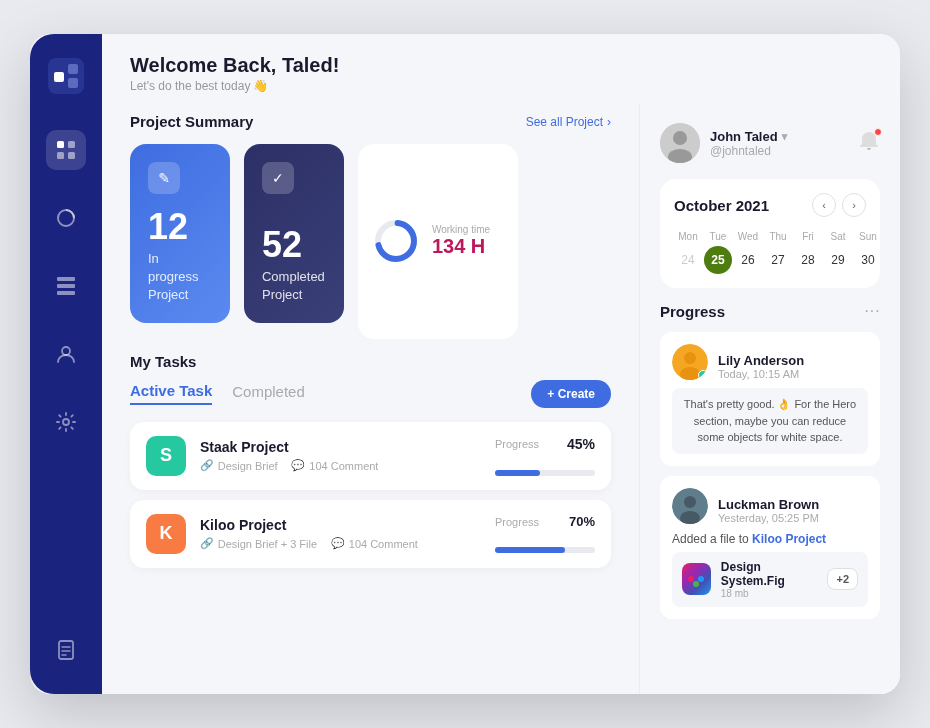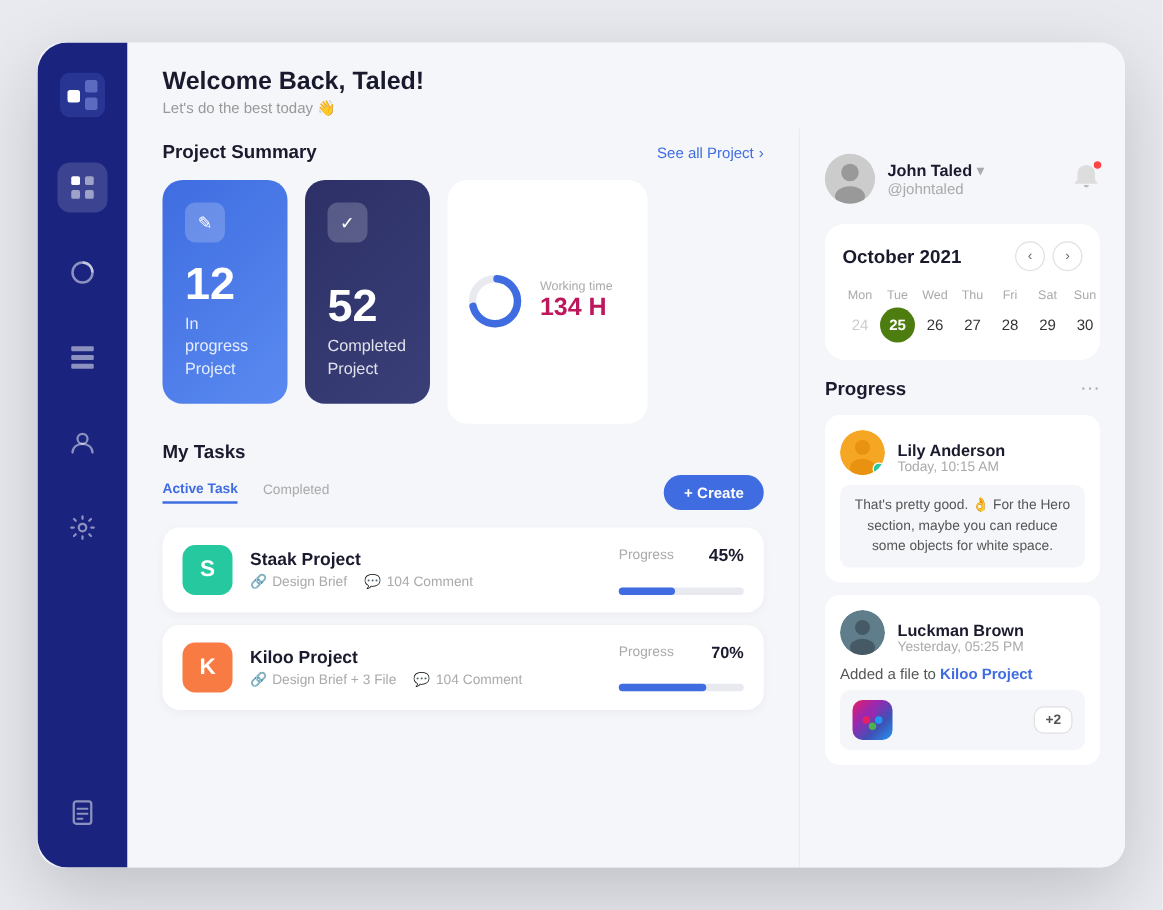--- a/index.html
+++ b/index.html
@@ -264,21 +264,21 @@
     .tasks-section {
       margin-top: 4px;
     }
     .tasks-tabs {
       display: flex;
       gap: 20px;
       margin-bottom: 14px;
       align-items: center;
     }
     .tab {
-      font-size: 11px;
+      font-size: 15px;
       color: #aaa;
       cursor: pointer;
       padding-bottom: 4px;
     }
     .tab.active {
       color: #3f6de1;
       border-bottom: 2px solid #3f6de1;
       font-weight: 600;
     }
     .create-btn {
@@ -876,20 +876,24 @@
             </div>
             <div class="act-file-card">
               <div class="act-file-icon">
                 <svg width="20" height="20" viewBox="0 0 20 20">
                   <circle cx="5" cy="10" r="3" fill="#e91e63"></circle>
                   <circle cx="10" cy="5" r="3" fill="#9c27b0"></circle>
                   <circle cx="15" cy="10" r="3" fill="#2196f3"></circle>
                   <circle cx="10" cy="15" r="3" fill="#4caf50"></circle>
                 </svg>
               </div>
+              <div class="act-file-info">
+                <div class="act-file-name">Design System.Fig</div>
+                <div class="act-file-size">18 mb</div>
+              </div>
               <div class="act-file-count">+2</div>
             </div>
           </div>
         </div>
       </div>
     </div>
   </div>
 </div>
 
 </body></html>

